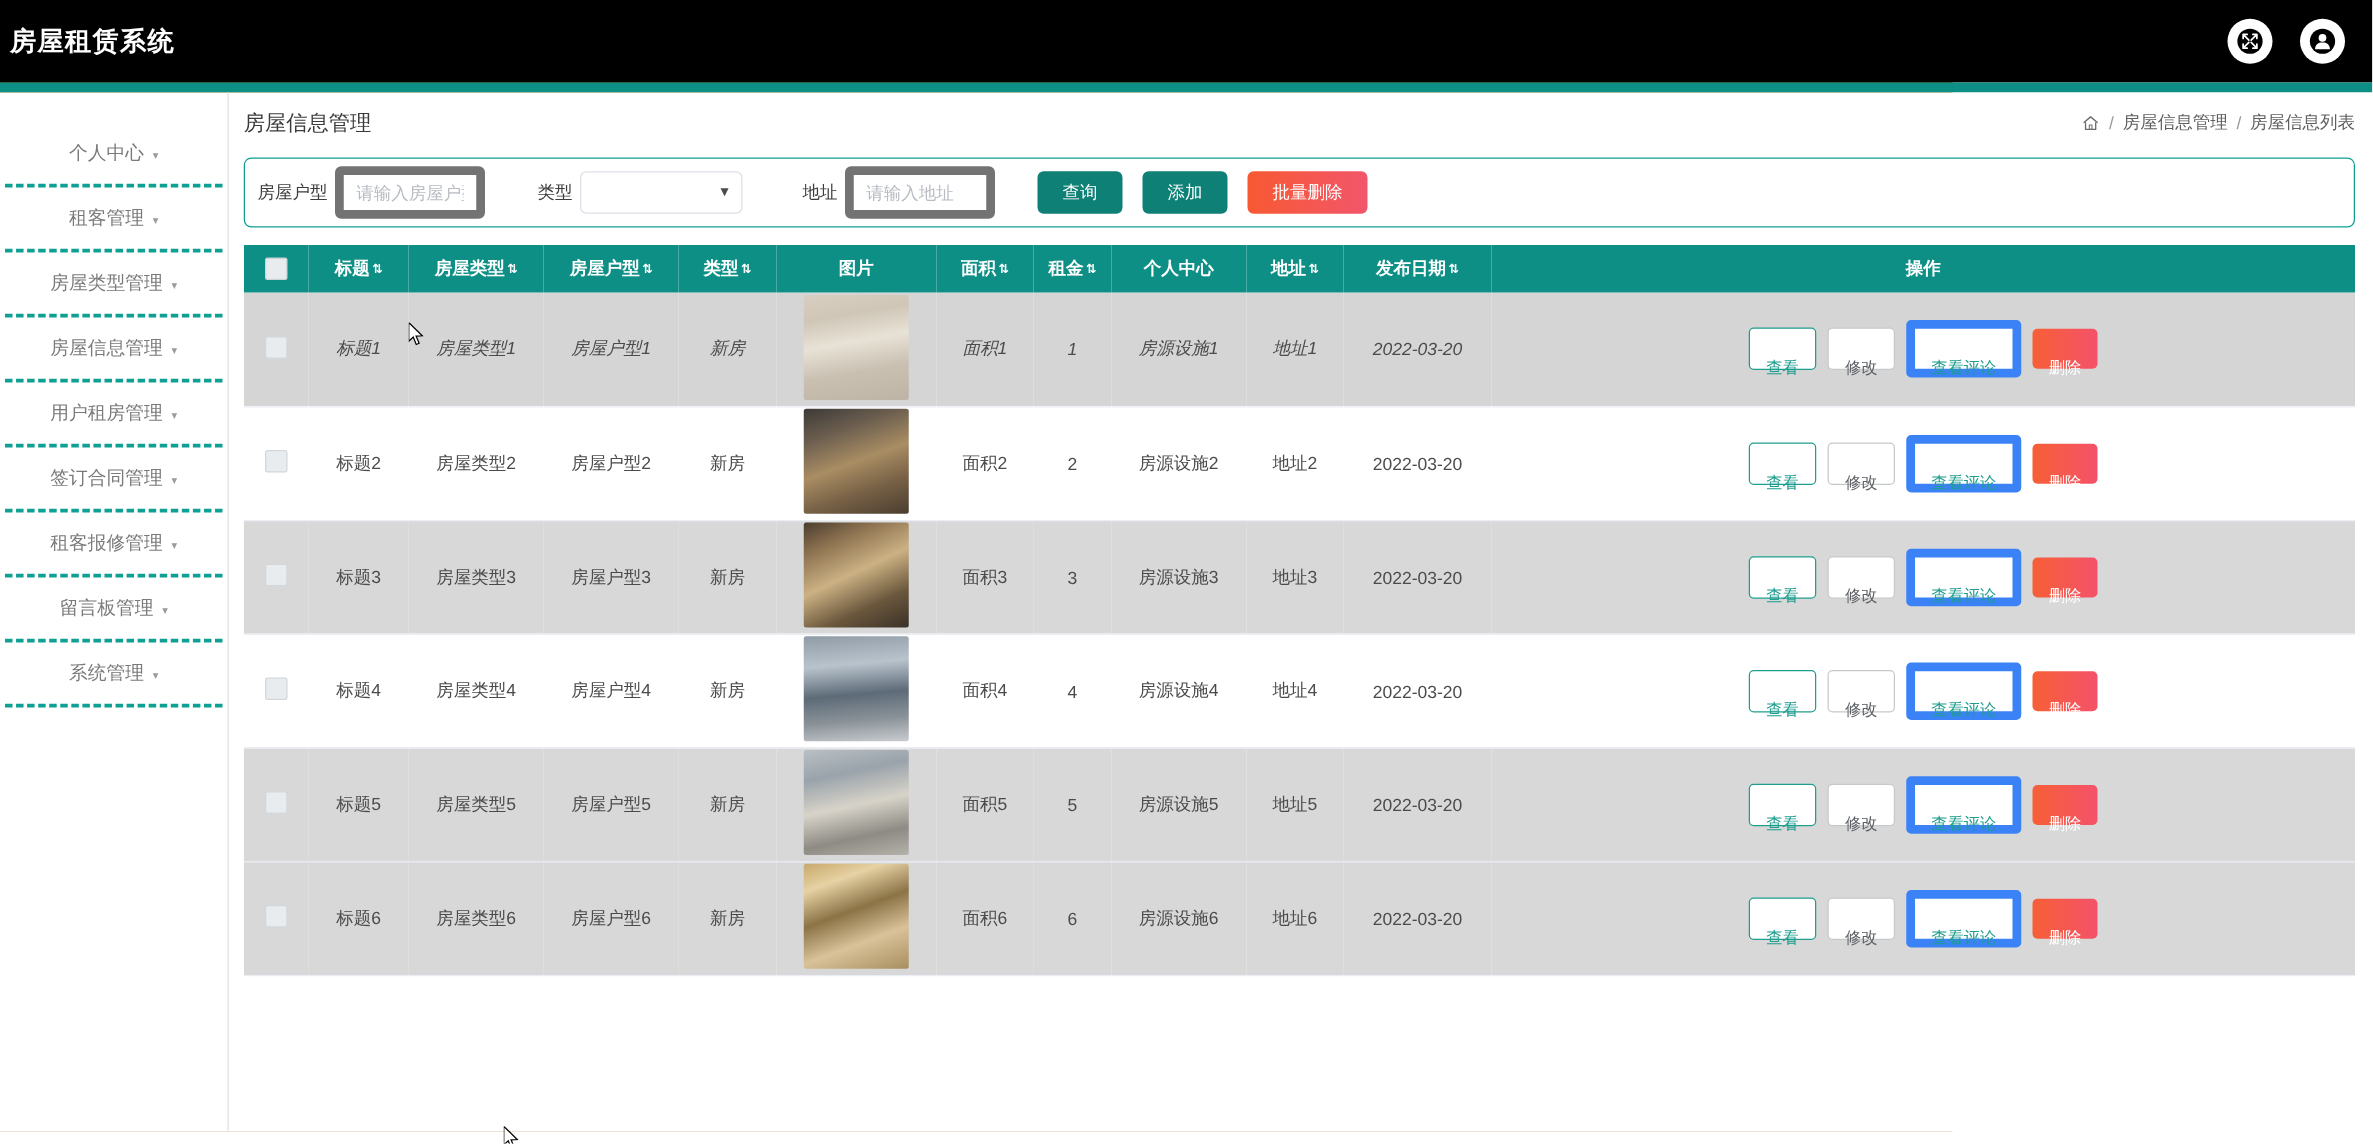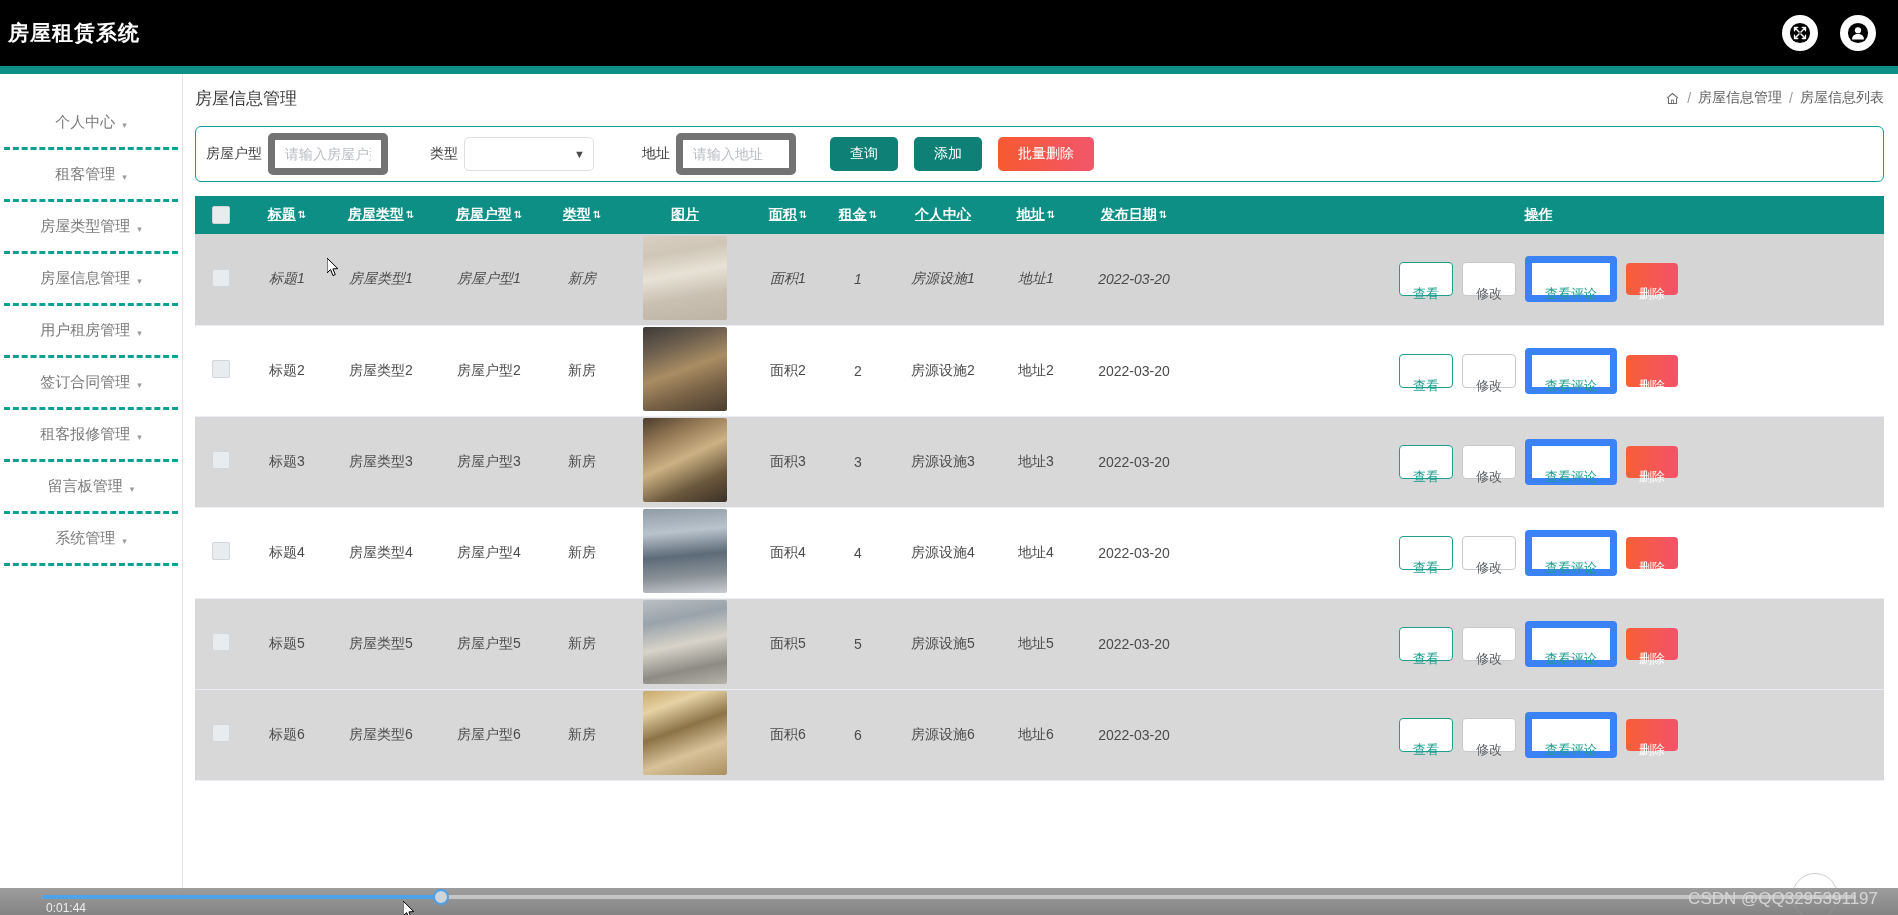--- a/index.html
+++ b/index.html
@@ -199,21 +199,20 @@
   table.grid thead th {
     background: #0e8f86;
     color: #ffffff;
     font-size: 14px;
     font-weight: bold;
     height: 38px;
     text-align: center;
     white-space: nowrap;
     position: relative;
     cursor: pointer;
-    text-decoration: underline;
   }
   .sortmark {
     display: inline-block;
     margin-left: 2px;
     font-size: 10px;
     line-height: 1;
     transform: translateY(-1px);
   }
   .hd-check {
     width: 18px; height: 18px;
@@ -670,29 +669,20 @@
 
     </div>
 
     <div class="cursor-arrow">
       <svg width="12" height="19" viewBox="0 0 12 19">
         <path d="M0 0 L0 15 L3.6 11.6 L6 17.6 L8.3 16.6 L5.9 10.9 L10.8 10.6 Z" fill="#ffffff" stroke="#000000" stroke-width="1"></path>
       </svg>
     </div>
   </div>
 
-  <div class="player">
-    <div class="track">
-      <div class="track-fill"></div>
-      <div class="track-knob"></div>
-    </div>
-    <div class="time-label">0:01:44</div>
-    <div class="wm-ring"></div>
-    <div class="watermark">CSDN @QQ3295391197</div>
-  </div>
 
   <div class="player-cursor">
     <svg width="12" height="19" viewBox="0 0 12 19">
       <path d="M0 0 L0 15 L3.6 11.6 L6 17.6 L8.3 16.6 L5.9 10.9 L10.8 10.6 Z" fill="#ffffff" stroke="#000000" stroke-width="1"></path>
     </svg>
   </div>
 
 </div>
 
 </body></html>

